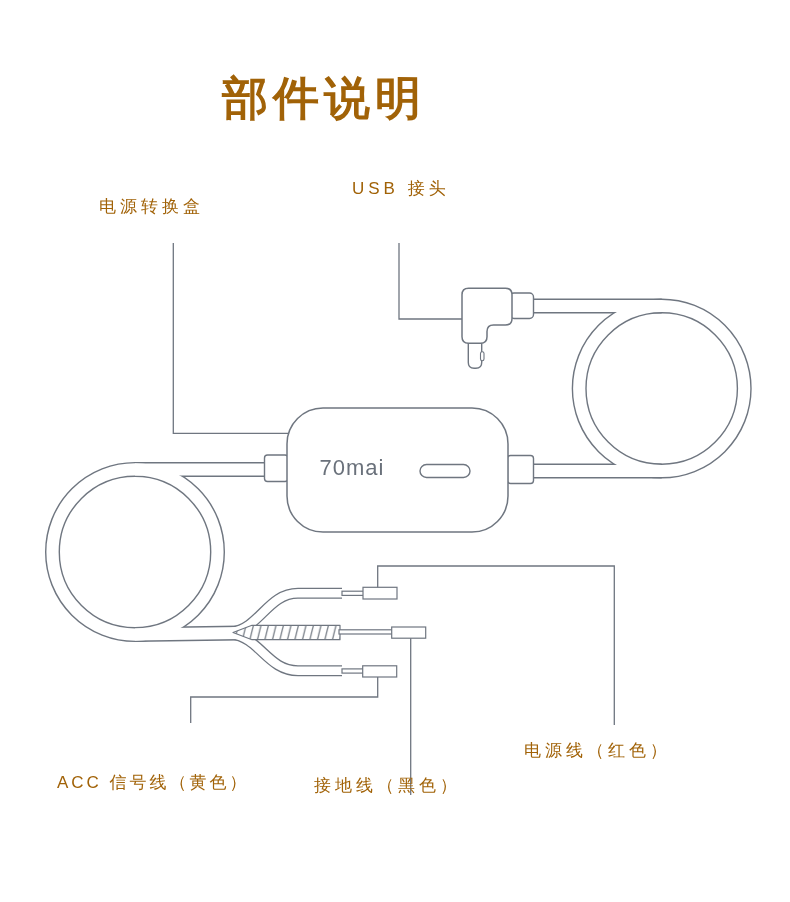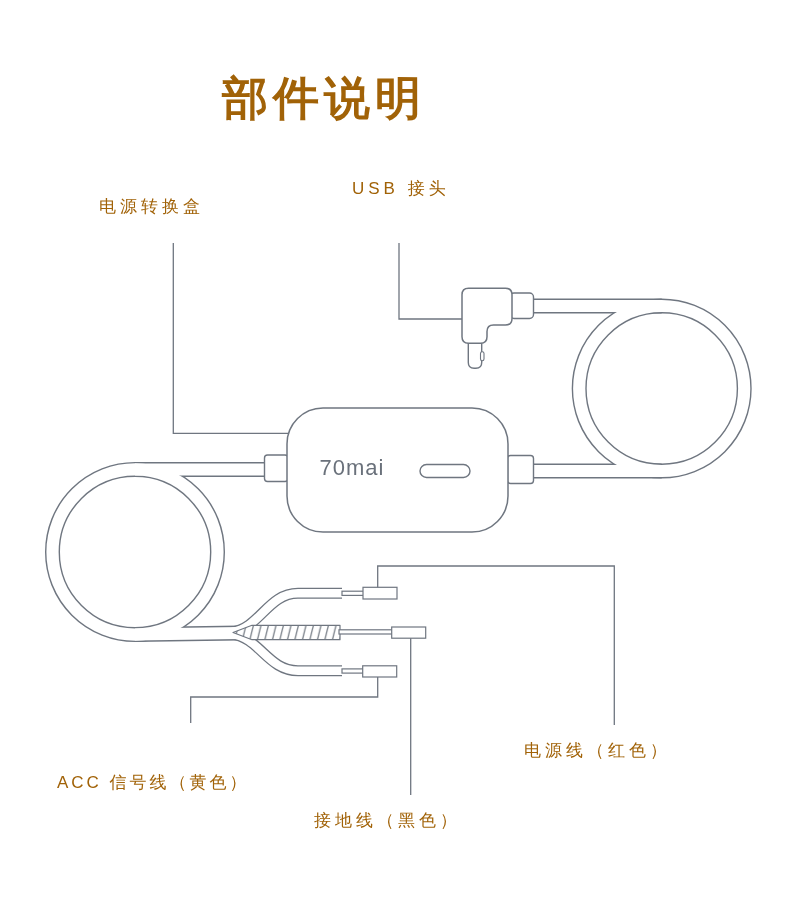--- a/index.html
+++ b/index.html
@@ -13,21 +13,21 @@
     letter-spacing:5px;color:#a16207;margin:0;
   }
   .diagram-label{
     position:absolute;font-size:17px;letter-spacing:4px;
     color:#a16207;white-space:nowrap;
   }
   .lbl-power-box{left:99px;top:195px;}
   .lbl-usb{left:352px;top:177px;}
   .lbl-acc{left:57px;top:739px;letter-spacing:3px;margin-top:32px;}
   .lbl-power-wire{left:524px;top:739px;text-align:right;}
-  .lbl-ground{left:314px;top:809px;text-align:center;}
+  .lbl-ground{left:314px;top:774px;text-align:center;}
   svg{position:absolute;left:0;top:0;}
   .logo-text{
     font-family:"Liberation Sans","DejaVu Sans",sans-serif;
     font-size:22px;letter-spacing:1px;fill:#6a717b;
   }
 </style>
 </head>
 <body>
 
 <h1 class="page-title">部件说明</h1>

